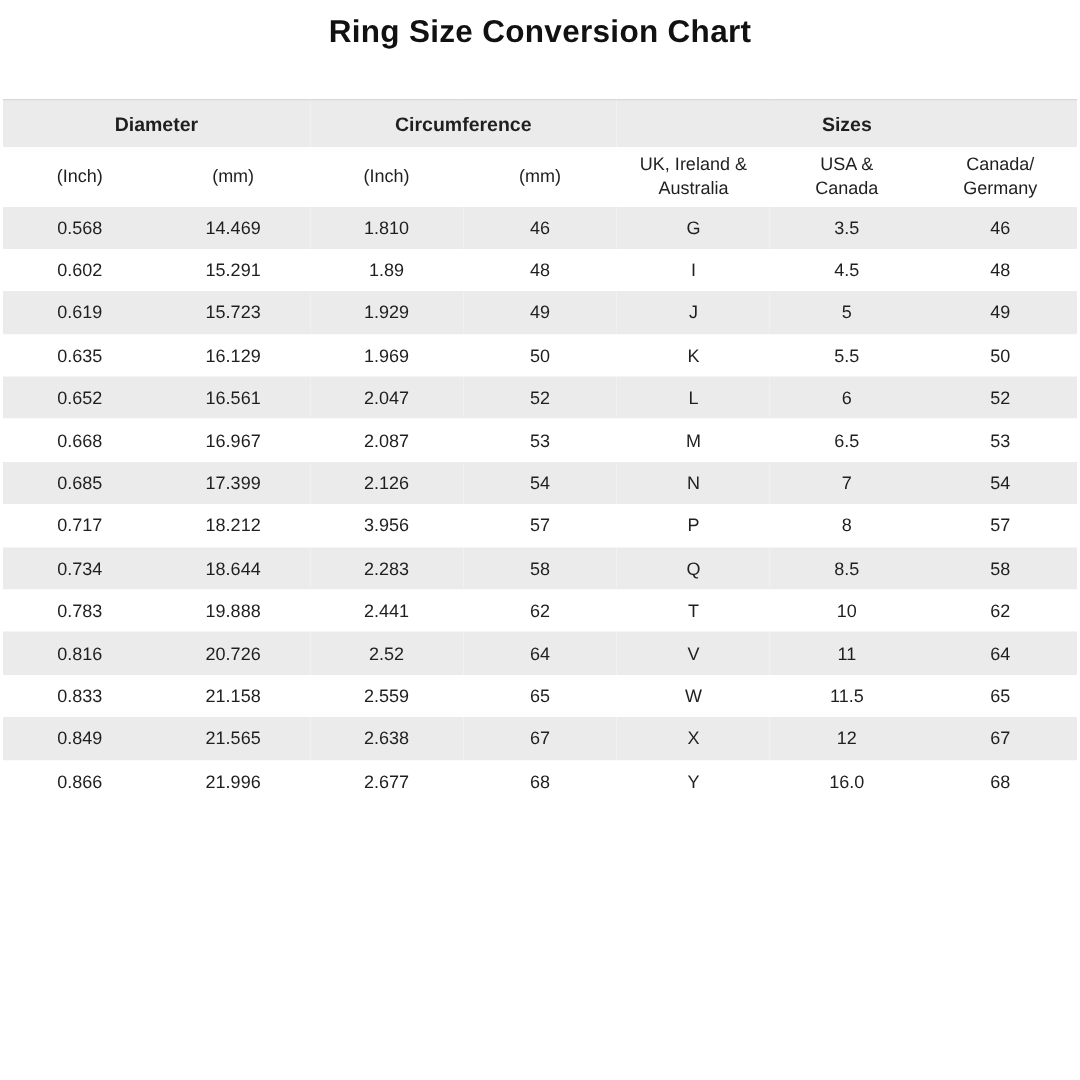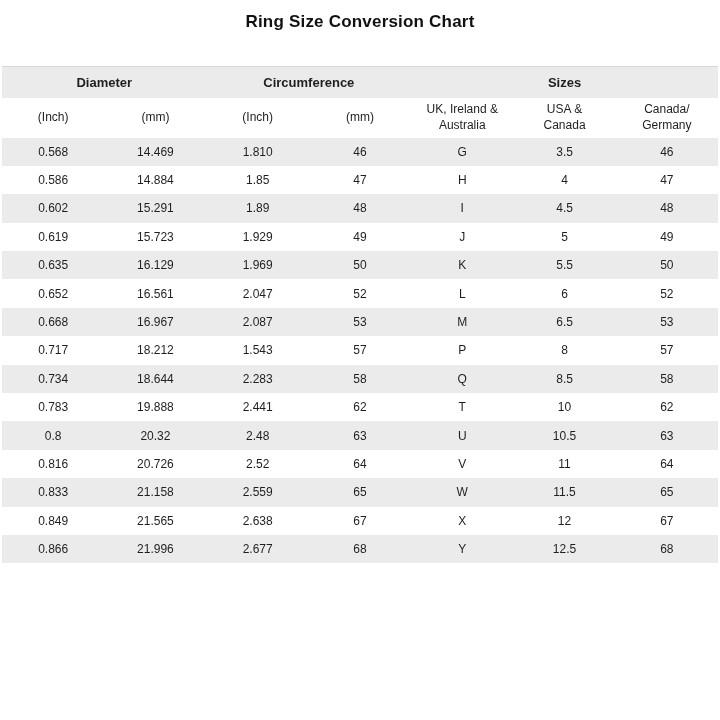--- a/index.html
+++ b/index.html
@@ -15,21 +15,21 @@
     width: 720px;
     height: 720px;
     background: #ffffff;
     font-family: "Liberation Sans", sans-serif;
     color: var(--text);
     overflow: hidden;
   }
   .page-title {
     margin: 12px 0 0 0;
     text-align: center;
-    font-size: 17px;
+    font-size: 21px;
     font-weight: bold;
     line-height: 20px;
     color: #111111;
     letter-spacing: 0.2px;
   }
   table.conversion-table {
     width: 716px;
     margin: 34px 2px 0 2px;
     border-collapse: collapse;
     table-layout: fixed;
@@ -100,29 +100,20 @@
       <tr>
         <td>0.568</td>
         <td>14.469</td>
         <td>1.810</td>
         <td>46</td>
         <td>G</td>
         <td>3.5</td>
         <td>46</td>
       </tr>
       <tr>
-        <td>0.586</td>
-        <td>14.884</td>
-        <td>1.85</td>
-        <td>47</td>
-        <td>H</td>
-        <td>4</td>
-        <td>47</td>
-      </tr>
-      <tr>
         <td>0.602</td>
         <td>15.291</td>
         <td>1.89</td>
         <td>48</td>
         <td>I</td>
         <td>4.5</td>
         <td>48</td>
       </tr>
       <tr>
         <td>0.619</td>
@@ -154,23 +145,32 @@
       <tr>
         <td>0.668</td>
         <td>16.967</td>
         <td>2.087</td>
         <td>53</td>
         <td>M</td>
         <td>6.5</td>
         <td>53</td>
       </tr>
       <tr>
+        <td>0.685</td>
+        <td>17.399</td>
+        <td>2.126</td>
+        <td>54</td>
+        <td>N</td>
+        <td>7</td>
+        <td>54</td>
+      </tr>
+      <tr>
         <td>0.717</td>
         <td>18.212</td>
-        <td>1.543</td>
+        <td>3.956</td>
         <td>57</td>
         <td>P</td>
         <td>8</td>
         <td>57</td>
       </tr>
       <tr>
         <td>0.734</td>
         <td>18.644</td>
         <td>2.283</td>
         <td>58</td>
@@ -181,29 +181,20 @@
       <tr>
         <td>0.783</td>
         <td>19.888</td>
         <td>2.441</td>
         <td>62</td>
         <td>T</td>
         <td>10</td>
         <td>62</td>
       </tr>
       <tr>
-        <td>0.8</td>
-        <td>20.32</td>
-        <td>2.48</td>
-        <td>63</td>
-        <td>U</td>
-        <td>10.5</td>
-        <td>63</td>
-      </tr>
-      <tr>
         <td>0.816</td>
         <td>20.726</td>
         <td>2.52</td>
         <td>64</td>
         <td>V</td>
         <td>11</td>
         <td>64</td>
       </tr>
       <tr>
         <td>0.833</td>
@@ -222,17 +213,17 @@
         <td>X</td>
         <td>12</td>
         <td>67</td>
       </tr>
       <tr>
         <td>0.866</td>
         <td>21.996</td>
         <td>2.677</td>
         <td>68</td>
         <td>Y</td>
-        <td>12.5</td>
+        <td>16.0</td>
         <td>68</td>
       </tr>
     </tbody>
 </table>
 
 </body></html>

